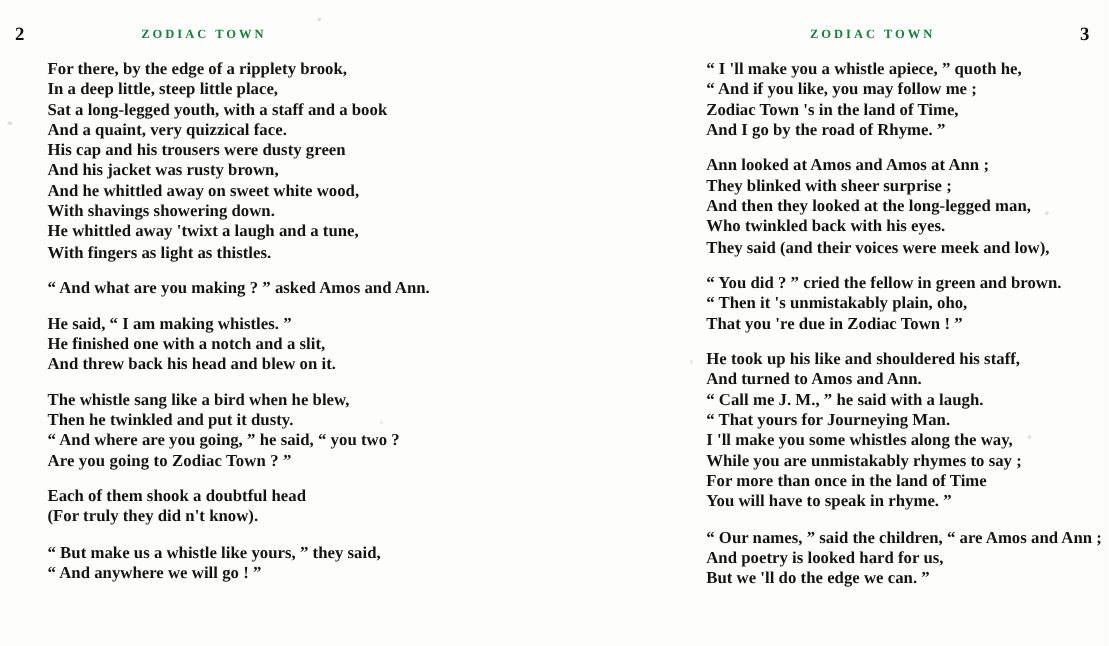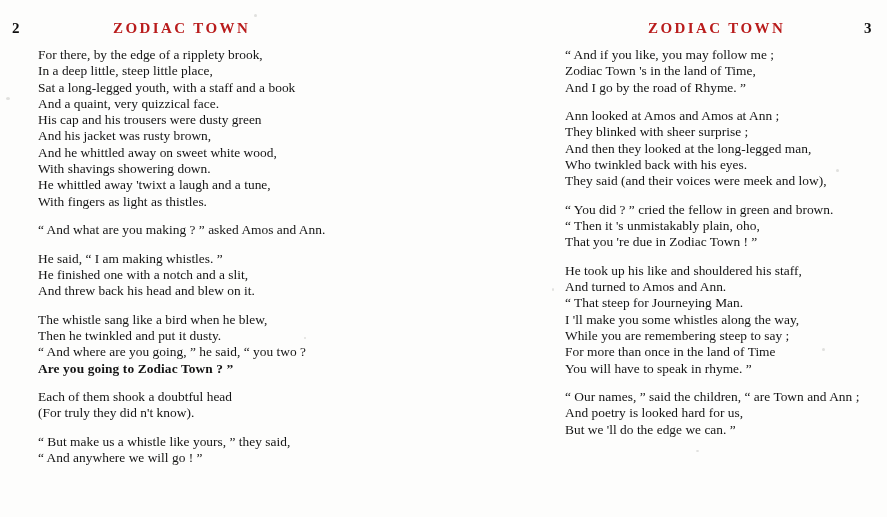--- a/index.html
+++ b/index.html
@@ -47,26 +47,26 @@
     letter-spacing: 0.5px;
     line-height: 20px;
     color: #0f0f0f;
   }
   #page-left  .folio { left: 12px; }
   #page-right .folio { right: 15px; }
 
   .running-head {
     position: absolute;
     top: 0;
-    font-size: 15px;
+    font-size: 10px;
     font-weight: 700;
     letter-spacing: 2.4px;
     line-height: 20px;
     white-space: nowrap;
-    color: #b91c1c;
+    color: #15803d;
   }
   #page-left  .running-head { left: 113px; }
   #page-right .running-head { left: 205px; }
 
   
   .poem {
     position: absolute;
     top: 47px;
   }
   #page-left  .poem { left: 38px; }
@@ -77,20 +77,21 @@
     padding: 0;
   }
   .stanza:last-child { margin-bottom: 0; }
 
   .line {
     font-size: 13.4px;
     line-height: 16.3px;
     white-space: pre;
     color: #141414;
     letter-spacing: 0.02px;
+    font-weight: bold;
   }
   .line.italic {
     font-weight: 600;
     letter-spacing: 0.1px;
   }
 
   
   .speck {
     position: absolute;
     background: #c9c9c4;
@@ -146,47 +147,49 @@
       </div>
   </div>
 
   <div class="page-half" id="page-right">
     <div class="head-row">
       <div class="running-head">ZODIAC TOWN</div>
       <div class="folio">3</div>
     </div>
     <div class="poem">
         <div class="stanza">
+          <div class="line">“ I 'll make you a whistle apiece, ” quoth he,</div>
           <div class="line">“ And if you like, you may follow me ;</div>
           <div class="line">Zodiac Town 's in the land of Time,</div>
           <div class="line">And I go by the road of Rhyme. ”</div>
         </div>
         <div class="stanza">
           <div class="line">Ann looked at Amos and Amos at Ann ;</div>
           <div class="line">They blinked with sheer surprise ;</div>
           <div class="line">And then they looked at the long-legged man,</div>
           <div class="line">Who twinkled back with his eyes.</div>
           <div class="line">They said (and their voices were meek and low),</div>
         </div>
         <div class="stanza">
           <div class="line">“ You did ? ” cried the fellow in green and brown.</div>
           <div class="line">“ Then it 's unmistakably plain, oho,</div>
           <div class="line">That you 're due in Zodiac Town ! ”</div>
         </div>
         <div class="stanza">
           <div class="line">He took up his like and shouldered his staff,</div>
           <div class="line">And turned to Amos and Ann.</div>
-          <div class="line">“ That steep for Journeying Man.</div>
+          <div class="line">“ Call me J. M., ” he said with a laugh.</div>
+          <div class="line">“ That yours for Journeying Man.</div>
           <div class="line">I 'll make you some whistles along the way,</div>
-          <div class="line">While you are remembering steep to say ;</div>
+          <div class="line">While you are unmistakably rhymes to say ;</div>
           <div class="line">For more than once in the land of Time</div>
           <div class="line">You will have to speak in rhyme. ”</div>
         </div>
         <div class="stanza">
-          <div class="line">“ Our names, ” said the children, “ are Town and Ann ;</div>
+          <div class="line">“ Our names, ” said the children, “ are Amos and Ann ;</div>
           <div class="line">And poetry is looked hard for us,</div>
           <div class="line">But we 'll do the edge we can. ”</div>
         </div>
       </div>
   </div>
 
   <div class="speck" style="left:254px; top:14px;  width:3px; height:3px;"></div>
   <div class="speck" style="left:6px;   top:97px;  width:4px; height:3px;"></div>
   <div class="speck" style="left:86px;  top:444px; width:3px; height:2px;"></div>
   <div class="speck" style="left:836px; top:169px; width:3px; height:3px;"></div>

